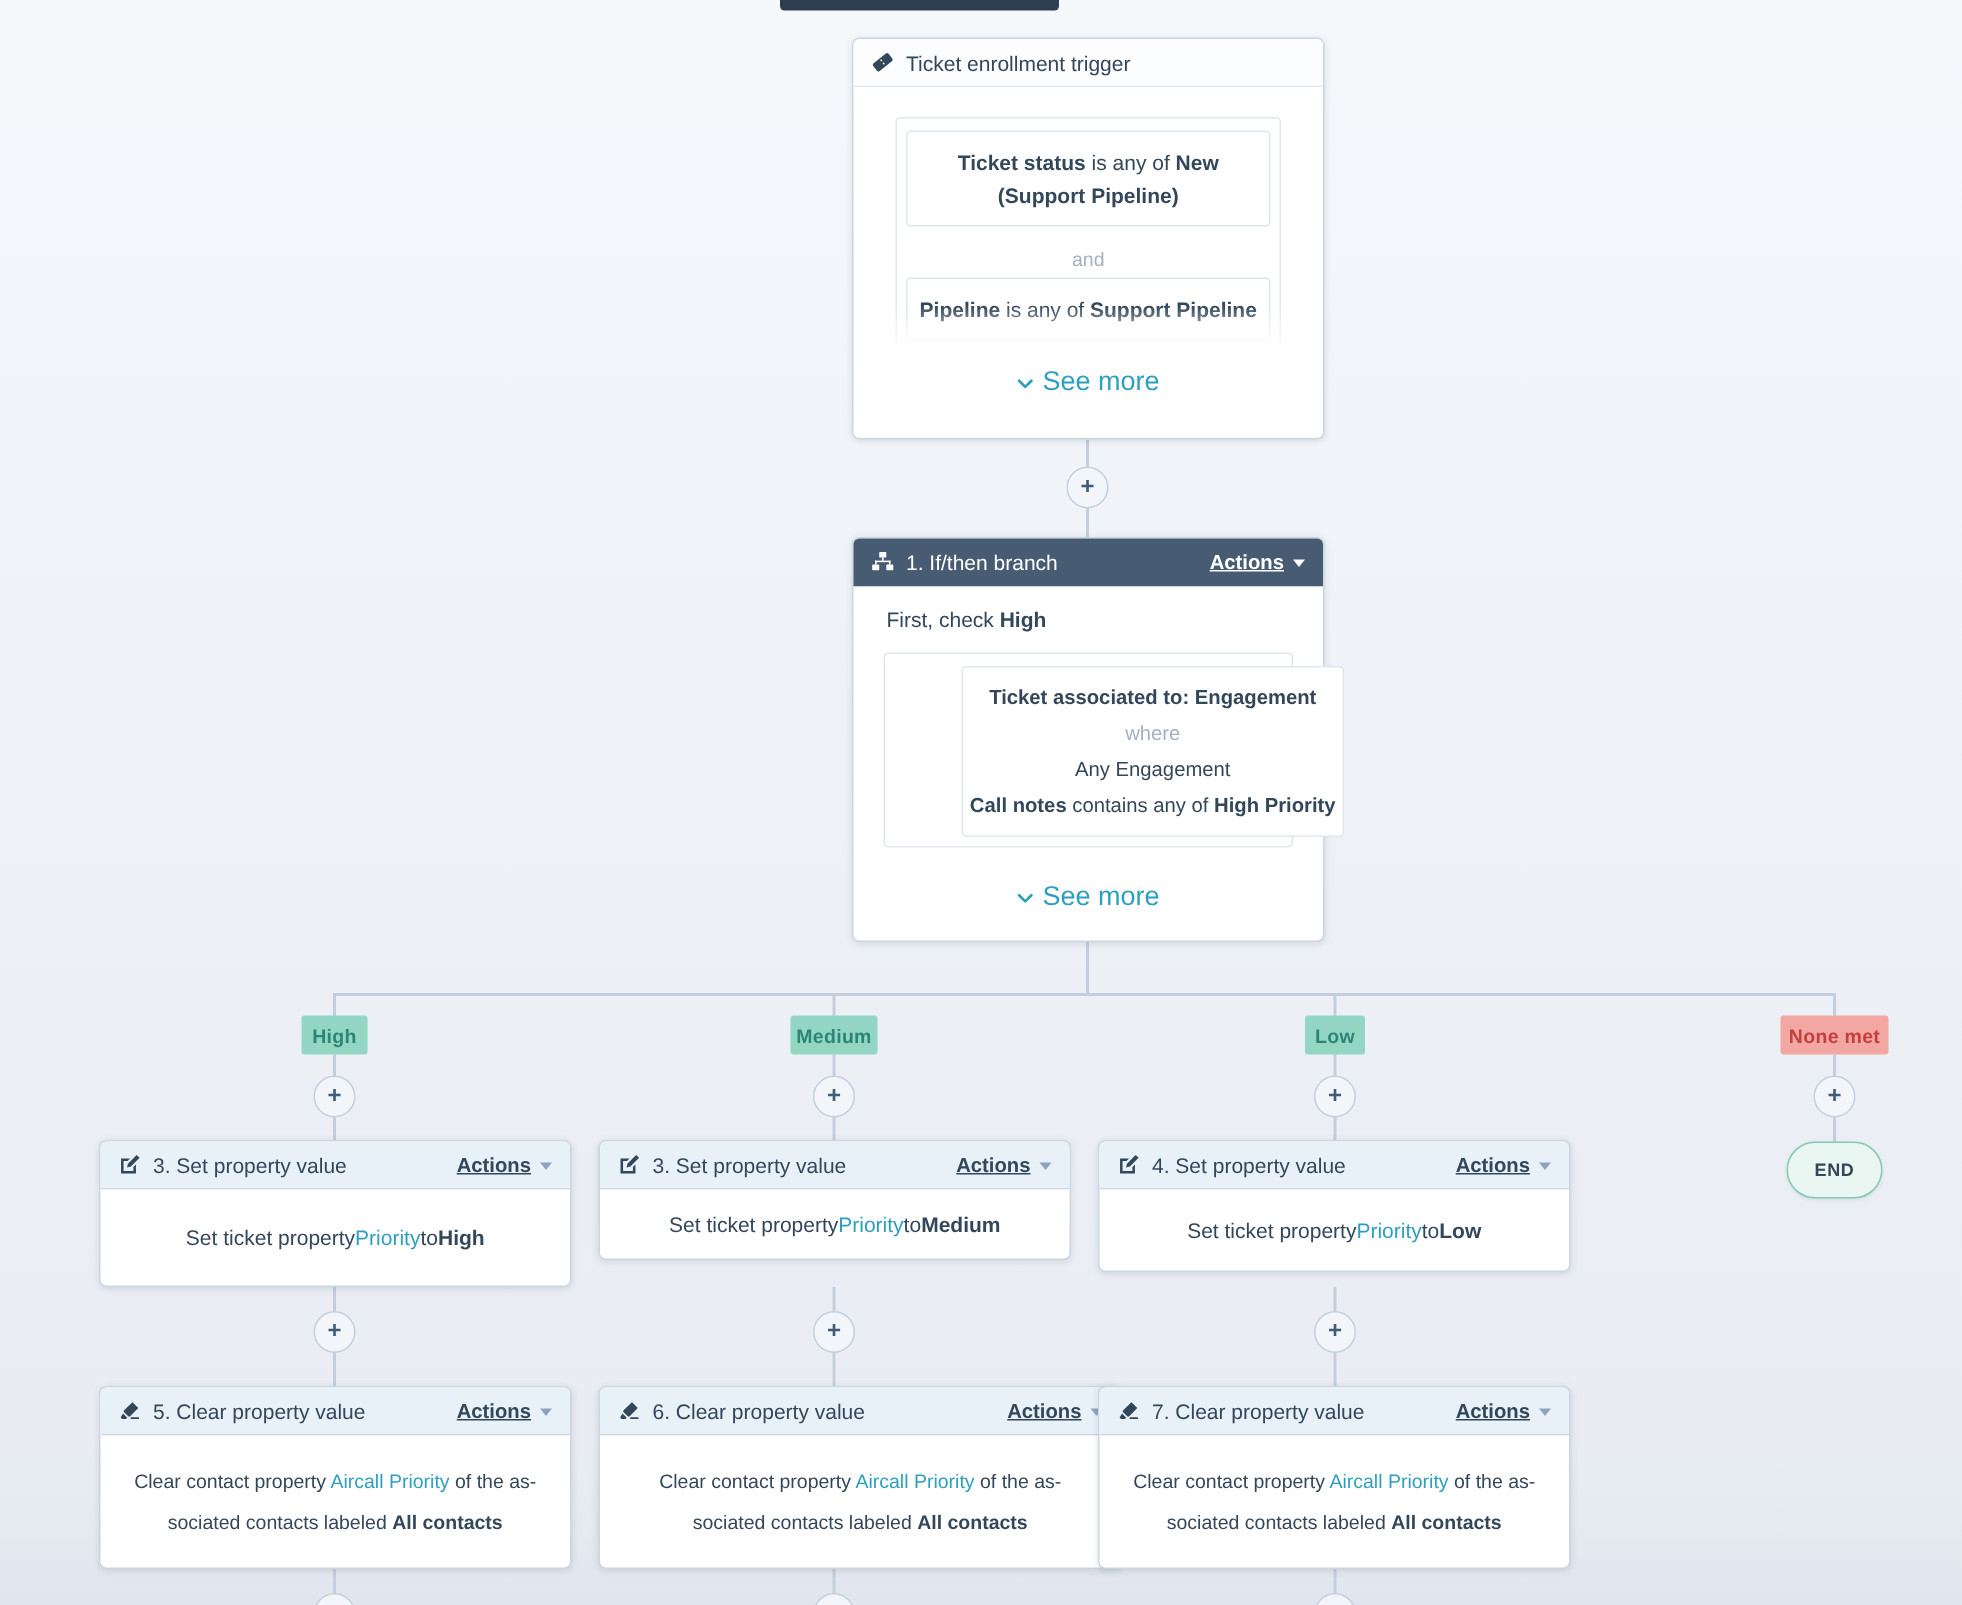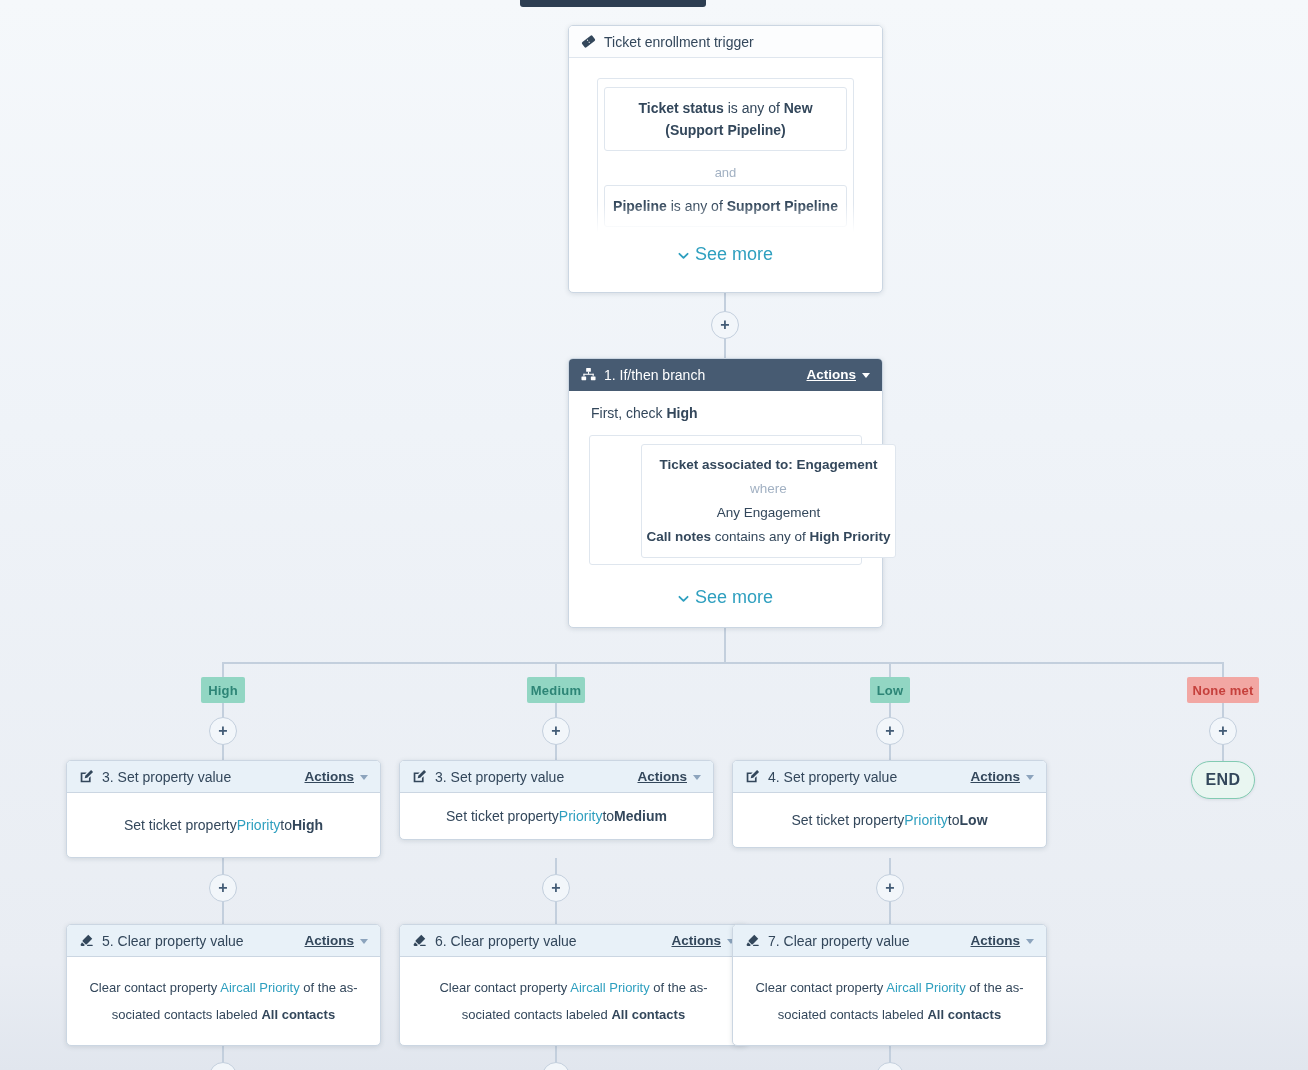--- a/index.html
+++ b/index.html
@@ -65,21 +65,21 @@
   .branch-label.bad { background: #f2a7a3; color: #c5403c; }
   .set-body { position: absolute; left: 0; right: 0; top: 32px; bottom: 0;
     display: flex; align-items: center; justify-content: center; font-size: 14px; white-space: nowrap; }
   .clear-body { position: absolute; left: 0; right: 0; top: 32px; bottom: 0;
     display: flex; flex-direction: column; align-items: center; justify-content: center;
     font-size: 13px; line-height: 27px; white-space: nowrap; }
   .end-pill {
     position: absolute; left: 1191px; top: 761px; width: 64px; height: 38px;
     background: #e9f6f1; border: 1.5px solid #82cbb2; border-radius: 19px;
     display: flex; align-items: center; justify-content: center;
-    font-weight: 700; font-size: 16px; letter-spacing: .4px; color: #33475b; z-index: 2;
+    font-weight: 700; font-size: 12px; letter-spacing: .4px; color: #33475b; z-index: 2;
     box-shadow: 0 1px 3px rgba(45,62,80,.10);
     text-align: right;
   }
 </style>
 </head>
 <body>
 
 <div class="canvas">
 
   <div class="top-bar"></div>

